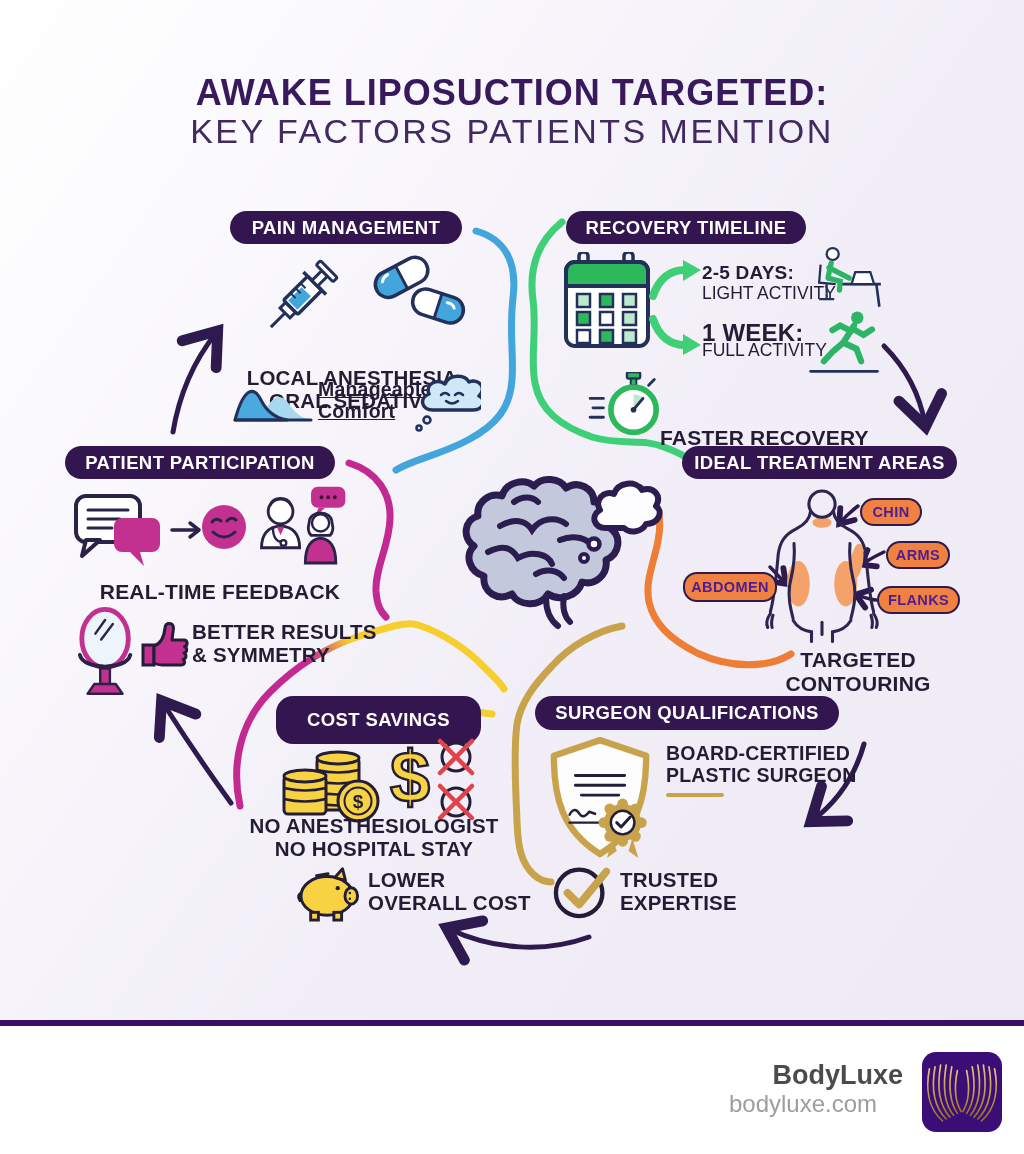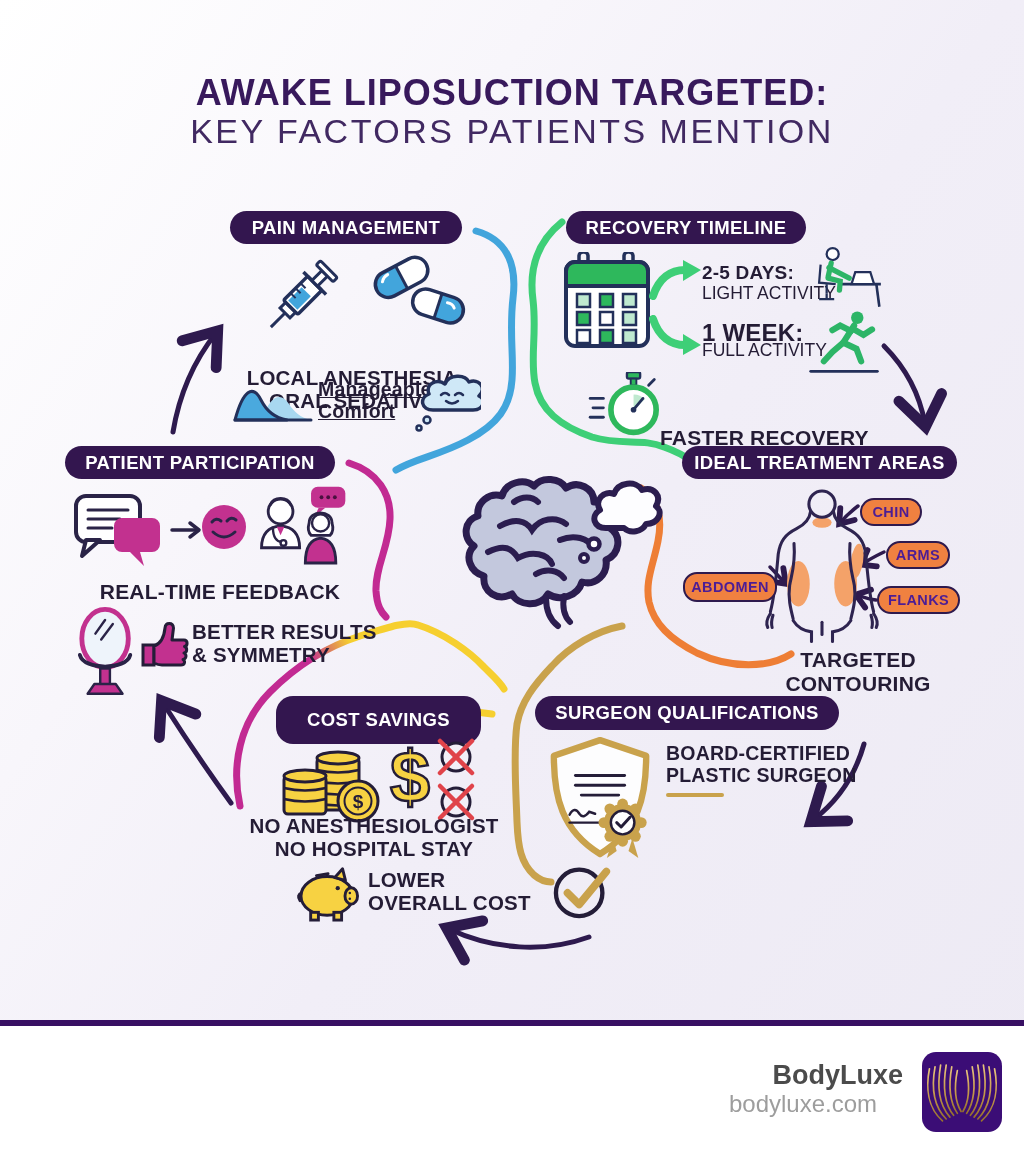--- a/index.html
+++ b/index.html
@@ -407,20 +407,24 @@
   <div class="abs big" style="left:666px;top:742px;font-size:19.5px;">
     <span class="bl">BOARD-CERTIFIED</span>
     <span class="bl">PLASTIC SURGEON</span>
   </div>
   <div class="abs divider-gold" style="left:666px;top:793px;width:58px;height:4px;"></div>
 
   <svg class="abs icon" style="left:552px;top:860px;" width="64" height="60" viewBox="0 0 66 62">
     <circle cx="28" cy="34" r="24" fill="none" stroke="#241d38" stroke-width="4.5"></circle>
     <path d="M16,34 L28,46 L56,12" fill="none" stroke="#c9a24c" stroke-width="8" stroke-linecap="round" stroke-linejoin="round"></path>
   </svg>
+  <div class="abs big" style="left:620px;top:868px;">
+    <span class="bl">TRUSTED</span>
+    <span class="bl">EXPERTISE</span>
+  </div>
 
   <div class="abs footer-divider"></div>
   <div class="abs footer-band"></div>
   <div class="abs brand" style="left:703px;top:1060px;">BodyLuxe</div>
   <div class="abs site" style="left:703px;top:1090px;">bodyluxe.com</div>
 
   <svg class="abs" style="left:922px;top:1052px;z-index:5;" width="80" height="80" viewBox="0 0 86 86">
     <defs>
       <linearGradient id="goldgrad" x1="0" y1="0" x2="0" y2="1">
         <stop offset="0" stop-color="#e8c47c"></stop>

